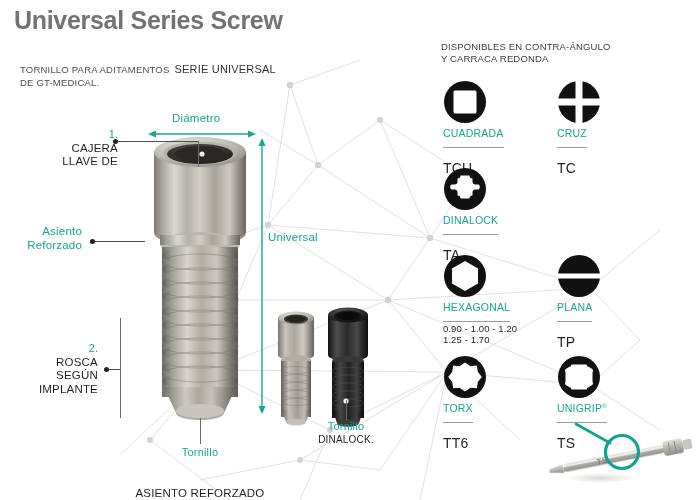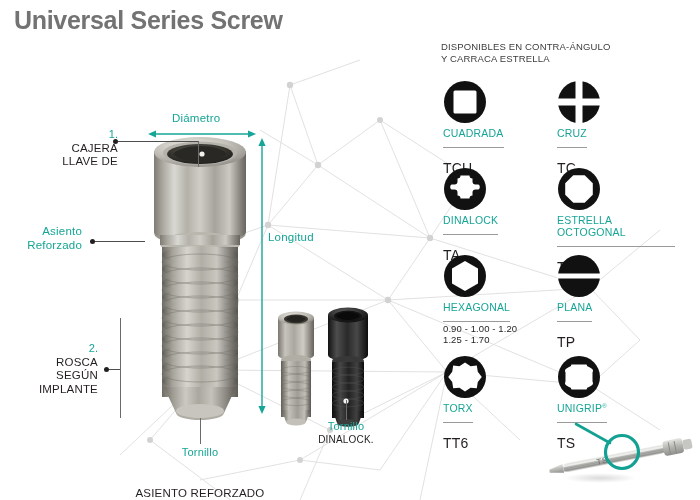--- a/index.html
+++ b/index.html
@@ -111,20 +111,26 @@
       <circle cx="590" cy="385" r="3.2"></circle>
       <circle cx="330" cy="430" r="3.0"></circle>
       <circle cx="150" cy="440" r="3.0"></circle>
       <circle cx="380" cy="120" r="3.0"></circle>
       <circle cx="300" cy="460" r="3.0"></circle>
     </g>
   </svg>
 
   <div class="title">Universal Series Screw</div>
 
+  <div class="intro">
+    <div class="l1">
+      <span>TORNILLO PARA ADITAMENTOS</span><b>SERIE UNIVERSAL</b>
+    </div>
+    <div class="l2">DE GT-MEDICAL.</div>
+  </div>
 
   <svg class="art" style="left:140px;top:135px;" width="120" height="300" viewBox="0 0 120 300">
     <defs>
       <linearGradient id="headG" x1="0" y1="0" x2="1" y2="0">
         <stop offset="0%" stop-color="#7e7c74"></stop>
         <stop offset="9%" stop-color="#a8a69d"></stop>
         <stop offset="22%" stop-color="#d9d8d2"></stop>
         <stop offset="36%" stop-color="#b3b1a8"></stop>
         <stop offset="50%" stop-color="#cfcdc6"></stop>
         <stop offset="66%" stop-color="#a5a39a"></stop>
@@ -330,42 +336,42 @@
   <div class="lead" style="left:109px;top:369px;width:12px;"></div>
   <div class="leadv" style="left:120px;top:318px;height:100px;"></div>
 
   <div class="dimlabel" style="left:172px;top:112px;">Diámetro</div>
   <svg class="arrowline" style="left:148px;top:128px;" width="108" height="12" viewBox="0 0 108 12">
     <line x1="6" y1="6" x2="102" y2="6" stroke="#16a596" stroke-width="1.4"></line>
     <path d="M0 6 L8 2.4 L8 9.6 Z" fill="#16a596"></path>
     <path d="M108 6 L100 2.4 L100 9.6 Z" fill="#16a596"></path>
   </svg>
 
-  <div class="dimlabel" style="left:268px;top:231px;">Longitud</div>
+  <div class="dimlabel" style="left:268px;top:231px;">Universal</div>
   <svg class="arrowline" style="left:256px;top:138px;" width="12" height="276" viewBox="0 0 12 276">
     <line x1="6" y1="6" x2="6" y2="270" stroke="#16a596" stroke-width="1.4"></line>
     <path d="M6 0 L2.4 8 L9.6 8 Z" fill="#16a596"></path>
     <path d="M6 276 L2.4 268 L9.6 268 Z" fill="#16a596"></path>
   </svg>
 
   <div class="leadv" style="left:200px;top:418px;height:26px;"></div>
   <div class="cap" style="left:110px;top:446px;width:180px;">
     <span class="t">Tornillo</span>
     <span class="d">ASIENTO REFORZADO</span>
   </div>
 
   <div class="leadv" style="left:346px;top:400px;height:20px;"></div>
   <div class="cap" style="left:281px;top:420px;width:130px;">
     <span class="t">Tornillo</span>
     <span class="d2">DINALOCK.</span>
   </div>
 
   <div class="panel-head">
     <div>DISPONIBLES EN CONTRA-ÁNGULO</div>
-    <div>Y CARRACA ESTRELLA</div>
+    <div>Y CARRACA REDONDA</div>
   </div>
 
   <div class="drv" style="left:443px;top:80px;">
     <svg class="glyph" viewBox="0 0 44 44">
       <circle cx="22" cy="22" r="21" fill="#111"></circle>
       <rect x="10.5" y="10.5" width="23" height="23" rx="1.5" fill="#fff"></rect>
     </svg>
     <span class="name">CUADRADA</span>
     <span class="code">TCU</span>
   </div>
@@ -381,28 +387,20 @@
 
   <div class="drv" style="left:443px;top:167px;">
     <svg class="glyph" viewBox="0 0 44 44">
       <circle cx="22" cy="22" r="21" fill="#111"></circle>
       <path d="M17.5 8.5 h9 a3 3 0 0 0 3 3 v3 a3 3 0 0 0 3 3 h3 a3 3 0 0 1 0 5 h-3 a3 3 0 0 0 -3 3 v3 a3 3 0 0 0 -3 3 h-9 a3 3 0 0 0 -3 -3 v-3 a3 3 0 0 0 -3 -3 h-3 a3 3 0 0 1 0 -5 h3 a3 3 0 0 0 3 -3 v-3 a3 3 0 0 0 3 -3 Z" fill="#fff"></path>
     </svg>
     <span class="name">DINALOCK</span>
     <span class="code">TA</span>
   </div>
 
-  <div class="drv" style="left:557px;top:167px;">
-    <svg class="glyph" viewBox="0 0 44 44">
-      <circle cx="22" cy="22" r="21" fill="#111"></circle>
-      <path d="M16.3 8.2 h11.4 l8.1 8.1 v11.4 l-8.1 8.1 h-11.4 l-8.1 -8.1 v-11.4 Z" fill="#fff"></path>
-    </svg>
-    <span class="name">ESTRELLA OCTOGONAL</span>
-    <span class="code">TO</span>
-  </div>
 
   <div class="drv" style="left:443px;top:254px;">
     <svg class="glyph" viewBox="0 0 44 44">
       <circle cx="22" cy="22" r="21" fill="#111"></circle>
       <path d="M22 7 L35 14.5 V29.5 L22 37 L9 29.5 V14.5 Z" fill="#fff"></path>
     </svg>
     <span class="name">HEXAGONAL</span>
     <span class="dims" style="white-space:pre-line;">0.90 - 1.00 - 1.20
 1.25 - 1.70</span>
   </div>

